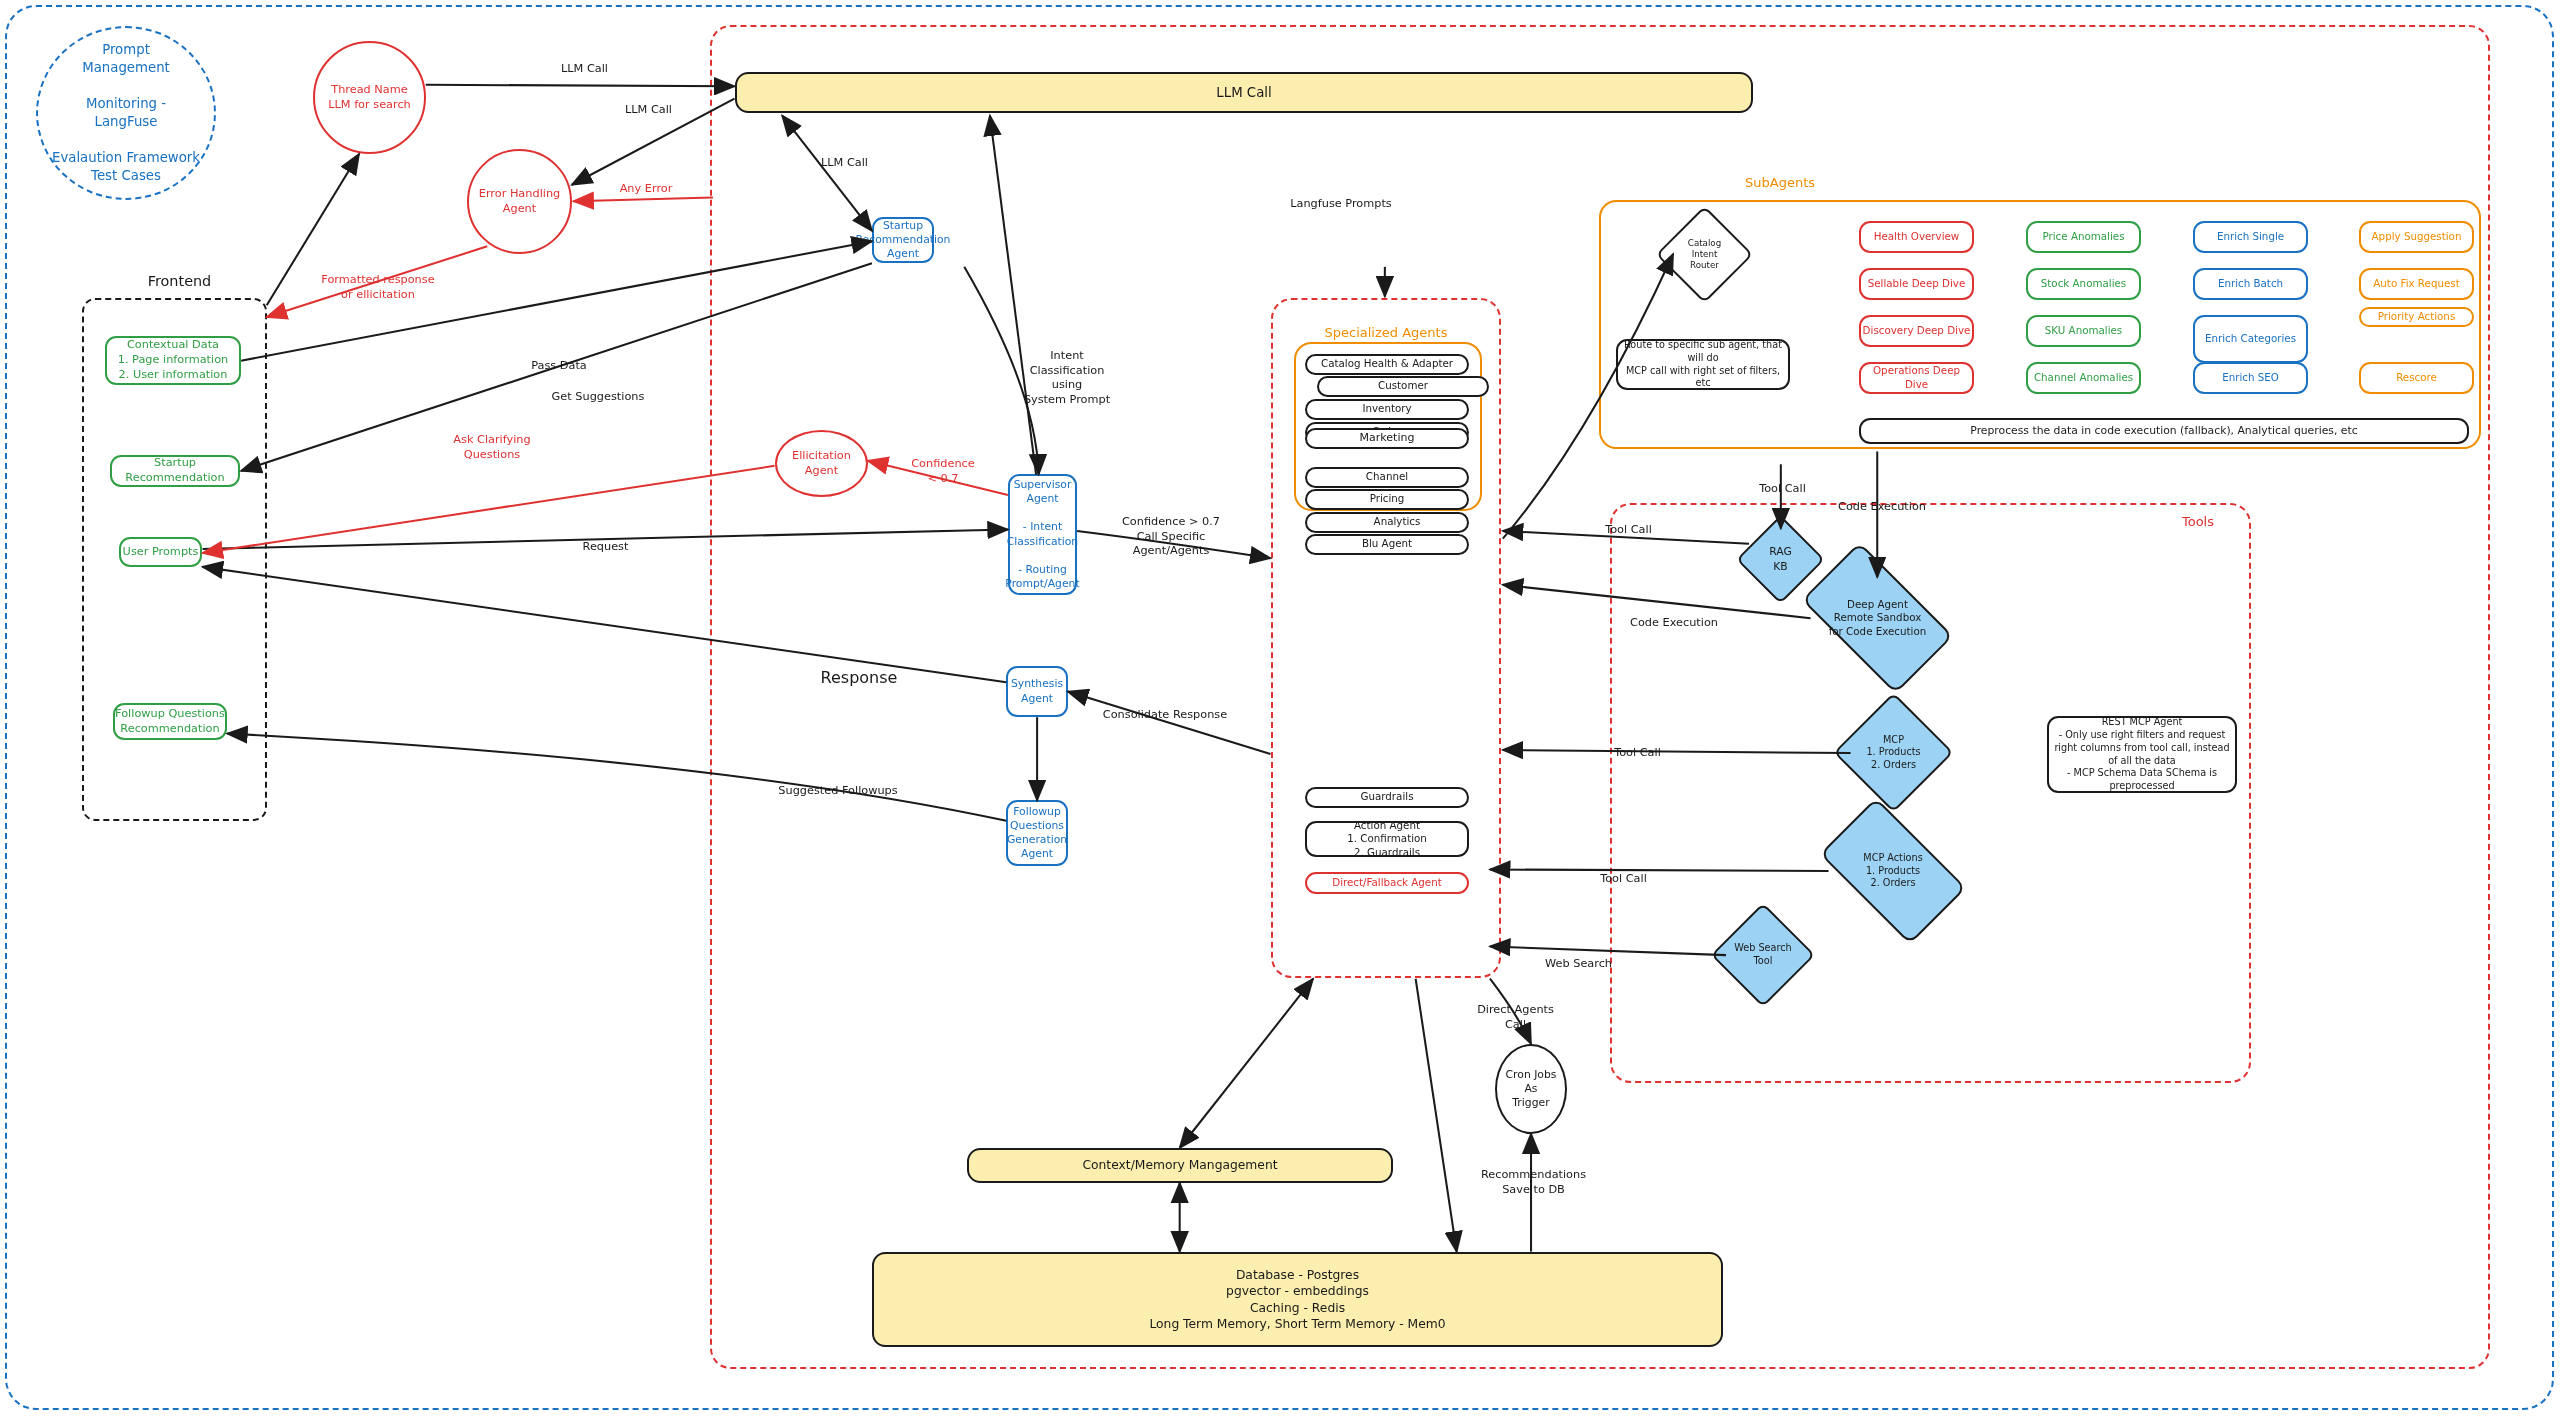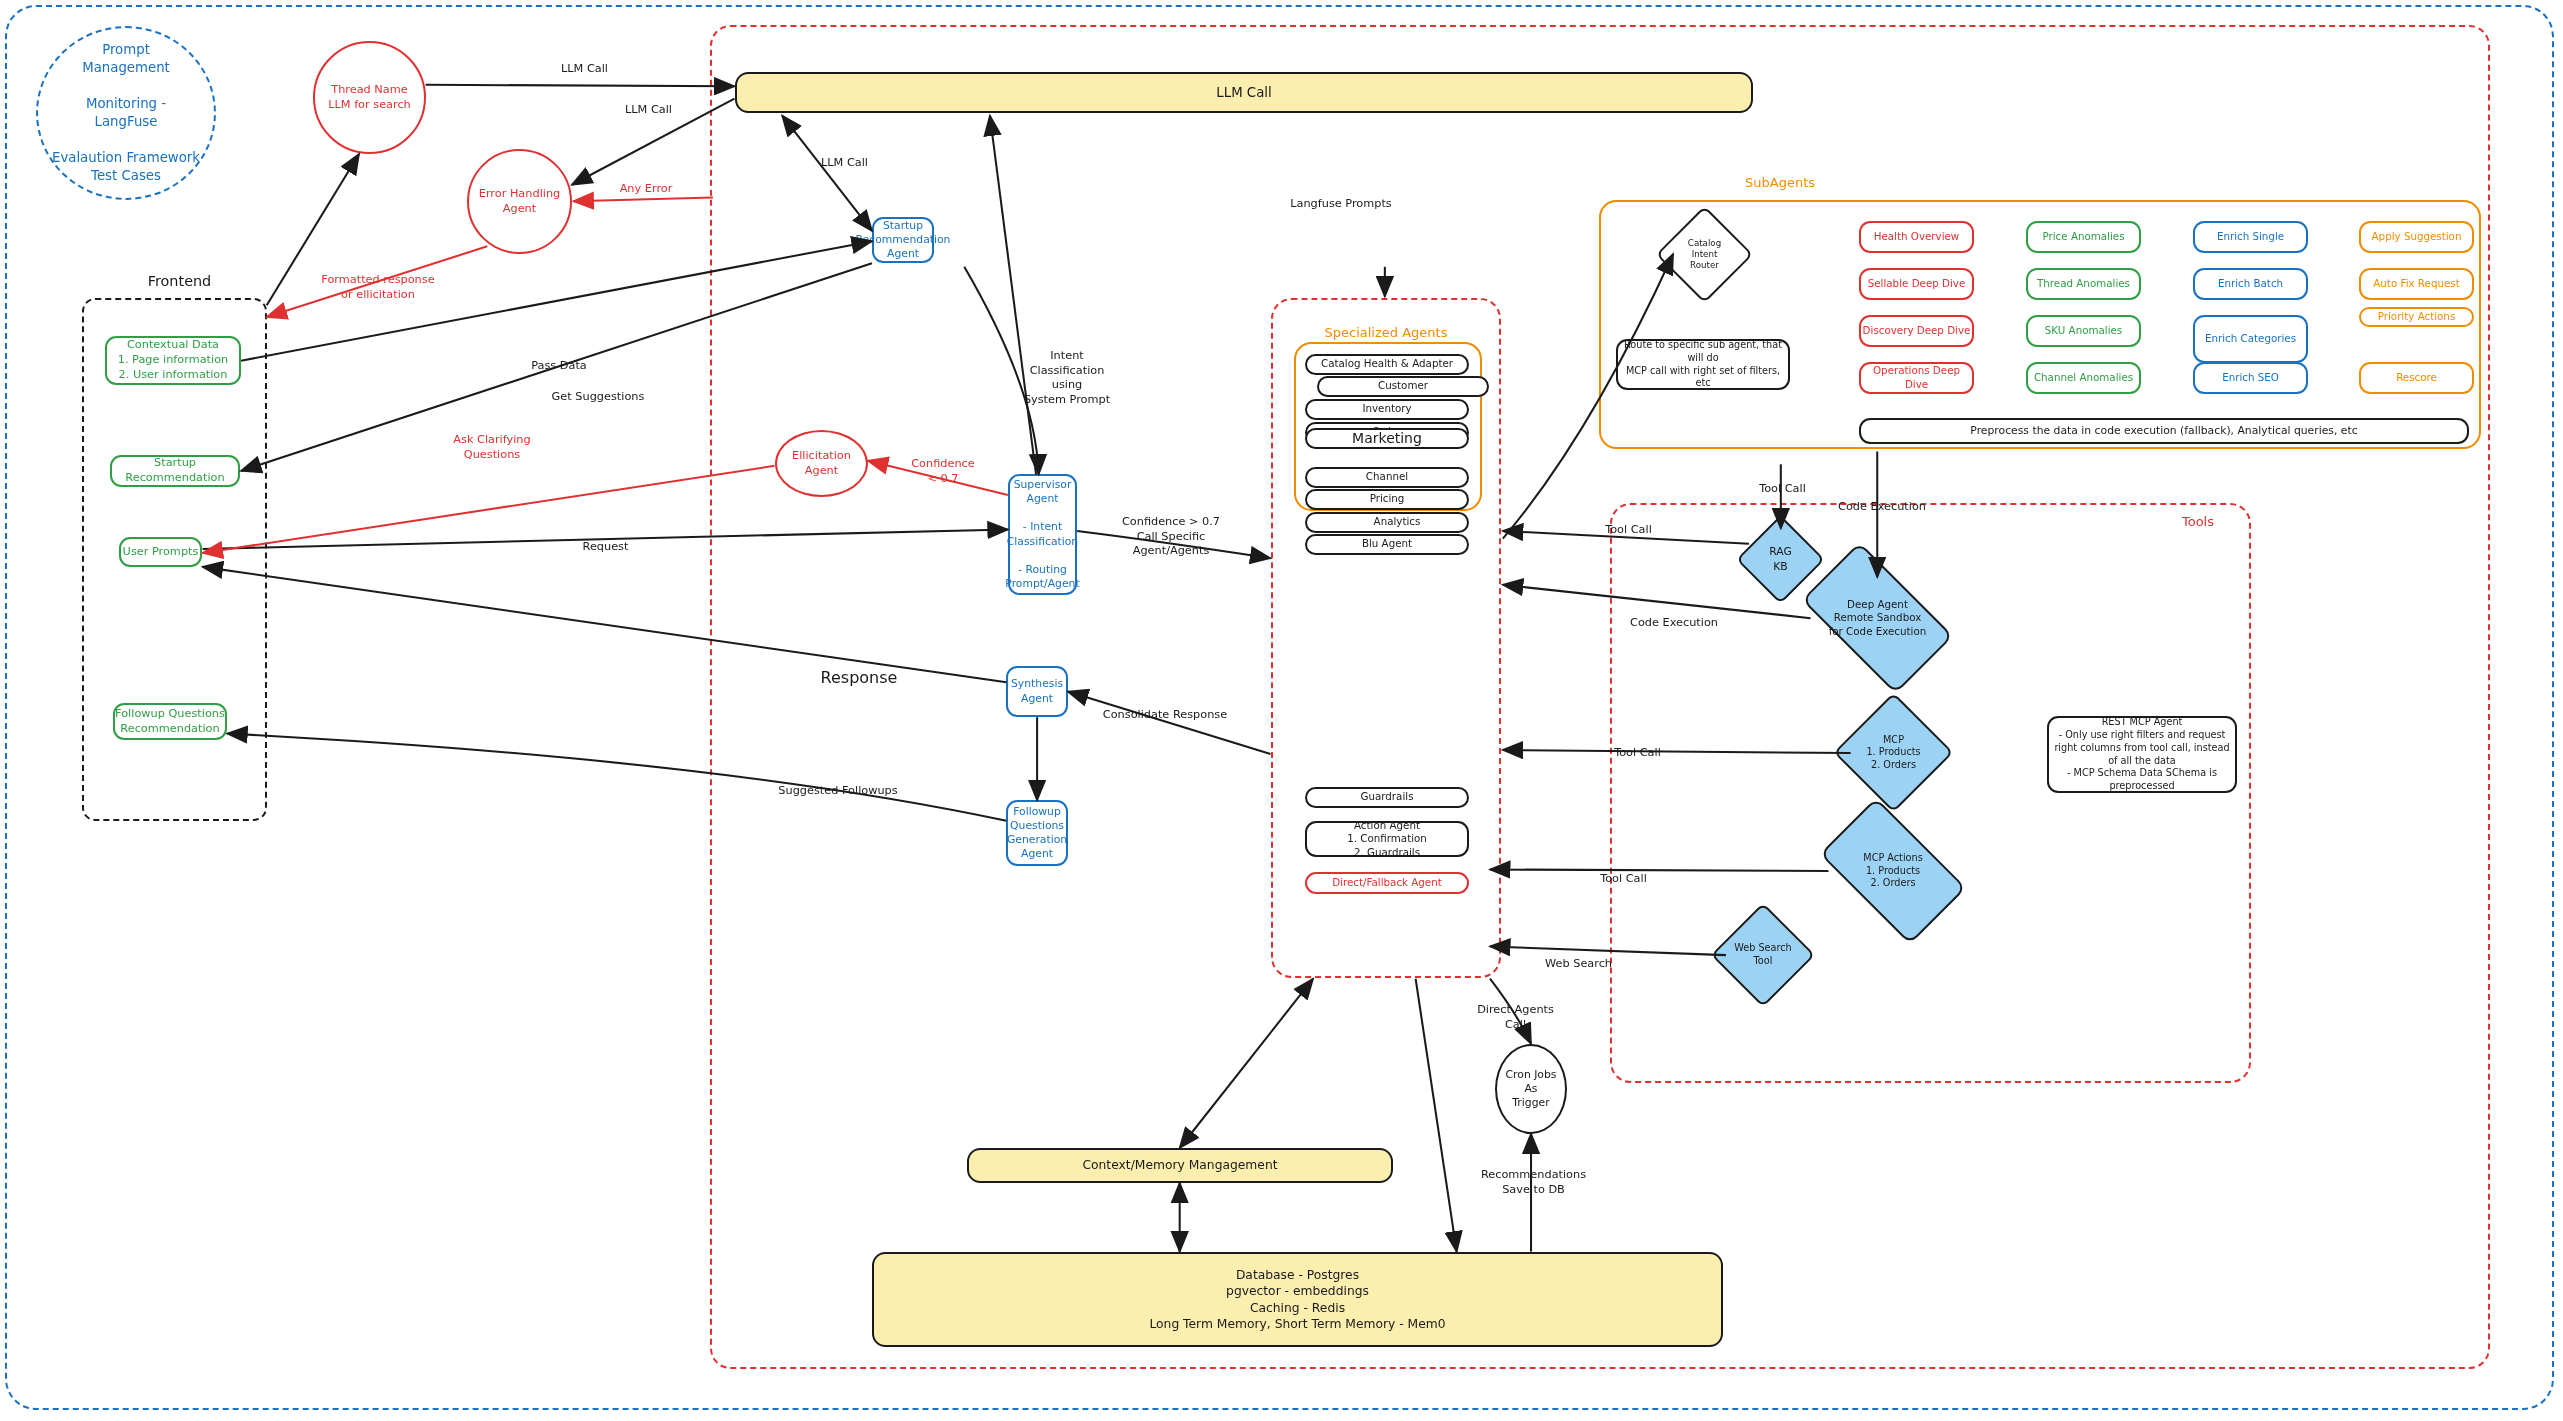--- a/index.html
+++ b/index.html
@@ -113,21 +113,21 @@
 
   <div class="title-txt" style="left:1296px;top:324px;width:180px;font-size:13px;color:#f08c00;text-align:center;">Specialized Agents</div>
 
   <div class="abs solid-orange" style="left:1294px;top:342px;width:188px;height:169px;"></div>
 
   <div id="specialized-list">
       <div class="abs node n-black" style="left: 1305px; top: 354px; width: 164px; height: 20.5px; font-size: 10.3px;">Catalog Health &amp; Adapter</div>
       <div class="abs node n-black" style="left: 1305px; top: 376px; width: 172px; height: 20.5px; font-size: 10.3px; margin-left: 12px;">Customer</div>
       <div class="abs node n-black" style="left: 1305px; top: 399px; width: 164px; height: 20.5px; font-size: 10.3px;">Inventory</div>
       <div class="abs node n-black" style="left: 1305px; top: 422px; width: 164px; height: 20.5px; font-size: 10.3px;">Order</div>
-      <div class="abs node n-black" style="left: 1305px; top: 428px; width: 164px; height: 20.5px; font-size: 14px;">Marketing</div>
+      <div class="abs node n-black" style="left: 1305px; top: 428px; width: 164px; height: 20.5px; font-size: 11px;">Marketing</div>
       <div class="abs node n-black" style="left: 1305px; top: 467px; width: 164px; height: 20.5px; font-size: 10.3px;">Channel</div>
       <div class="abs node n-black" style="left: 1305px; top: 489px; width: 164px; height: 20.5px; font-size: 10.3px;">Pricing</div>
       <div class="abs node n-black" style="left: 1305px; top: 512px; width: 164px; height: 20.5px; font-size: 10.3px; padding-left: 20px;">Analytics</div>
       <div class="abs node n-black" style="left: 1305px; top: 534px; width: 164px; height: 20.5px; font-size: 10.3px;">Blu Agent</div>
     </div>
   <div id="specialized-outside">
       <div class="abs node n-black" style="left: 1305px; top: 787px; width: 164px; height: 20.5px; font-size: 10.3px;">Guardrails</div>
       <div class="abs node n-black" style="left: 1305px; top: 821px; width: 164px; height: 36px; font-size: 10.3px;">Action Agent
 1. Confirmation
 2. Guardrails</div>
@@ -147,21 +147,21 @@
 
   <div class="abs node n-black" style="left:1616px;top:339px;width:174px;height:51px;font-size:9.7px;">Route to specific sub agent, that will do
 MCP call with right set of filters, etc</div>
 
   <div id="subagents-grid">
       <div class="abs node n-red" style="left: 1859px; top: 221px; width: 115px; height: 32px; font-size: 10.3px;">Health Overview</div>
       <div class="abs node n-red" style="left: 1859px; top: 268px; width: 115px; height: 32px; font-size: 10.3px;">Sellable Deep Dive</div>
       <div class="abs node n-red" style="left: 1859px; top: 315px; width: 115px; height: 32px; font-size: 10.3px;">Discovery Deep Dive</div>
       <div class="abs node n-red" style="left: 1859px; top: 362px; width: 115px; height: 32px; font-size: 10.3px;">Operations Deep Dive</div>
       <div class="abs node n-green" style="left: 2026px; top: 221px; width: 115px; height: 32px; font-size: 10.3px;">Price Anomalies</div>
-      <div class="abs node n-green" style="left: 2026px; top: 268px; width: 115px; height: 32px; font-size: 10.3px;">Thread Anomalies</div>
+      <div class="abs node n-green" style="left: 2026px; top: 268px; width: 115px; height: 32px; font-size: 10.3px;">Stock Anomalies</div>
       <div class="abs node n-green" style="left: 2026px; top: 315px; width: 115px; height: 32px; font-size: 10.3px;">SKU Anomalies</div>
       <div class="abs node n-green" style="left: 2026px; top: 362px; width: 115px; height: 32px; font-size: 10.3px;">Channel Anomalies</div>
       <div class="abs node n-blue" style="left: 2193px; top: 221px; width: 115px; height: 32px; font-size: 10.3px;">Enrich Single</div>
       <div class="abs node n-blue" style="left: 2193px; top: 268px; width: 115px; height: 32px; font-size: 10.3px;">Enrich Batch</div>
       <div class="abs node n-blue" style="left: 2193px; top: 315px; width: 115px; height: 48px; font-size: 10.3px;">Enrich Categories</div>
       <div class="abs node n-blue" style="left: 2193px; top: 362px; width: 115px; height: 32px; font-size: 10.3px;">Enrich SEO</div>
       <div class="abs node n-orange" style="left: 2359px; top: 221px; width: 115px; height: 32px; font-size: 10.3px;">Apply Suggestion</div>
       <div class="abs node n-orange" style="left: 2359px; top: 268px; width: 115px; height: 32px; font-size: 10.3px;">Auto Fix Request</div>
       <div class="abs node n-orange" style="left: 2359px; top: 307px; width: 115px; height: 20px; font-size: 10.3px;">Priority Actions</div>
       <div class="abs node n-orange" style="left: 2359px; top: 362px; width: 115px; height: 32px; font-size: 10.3px;">Rescore</div>

